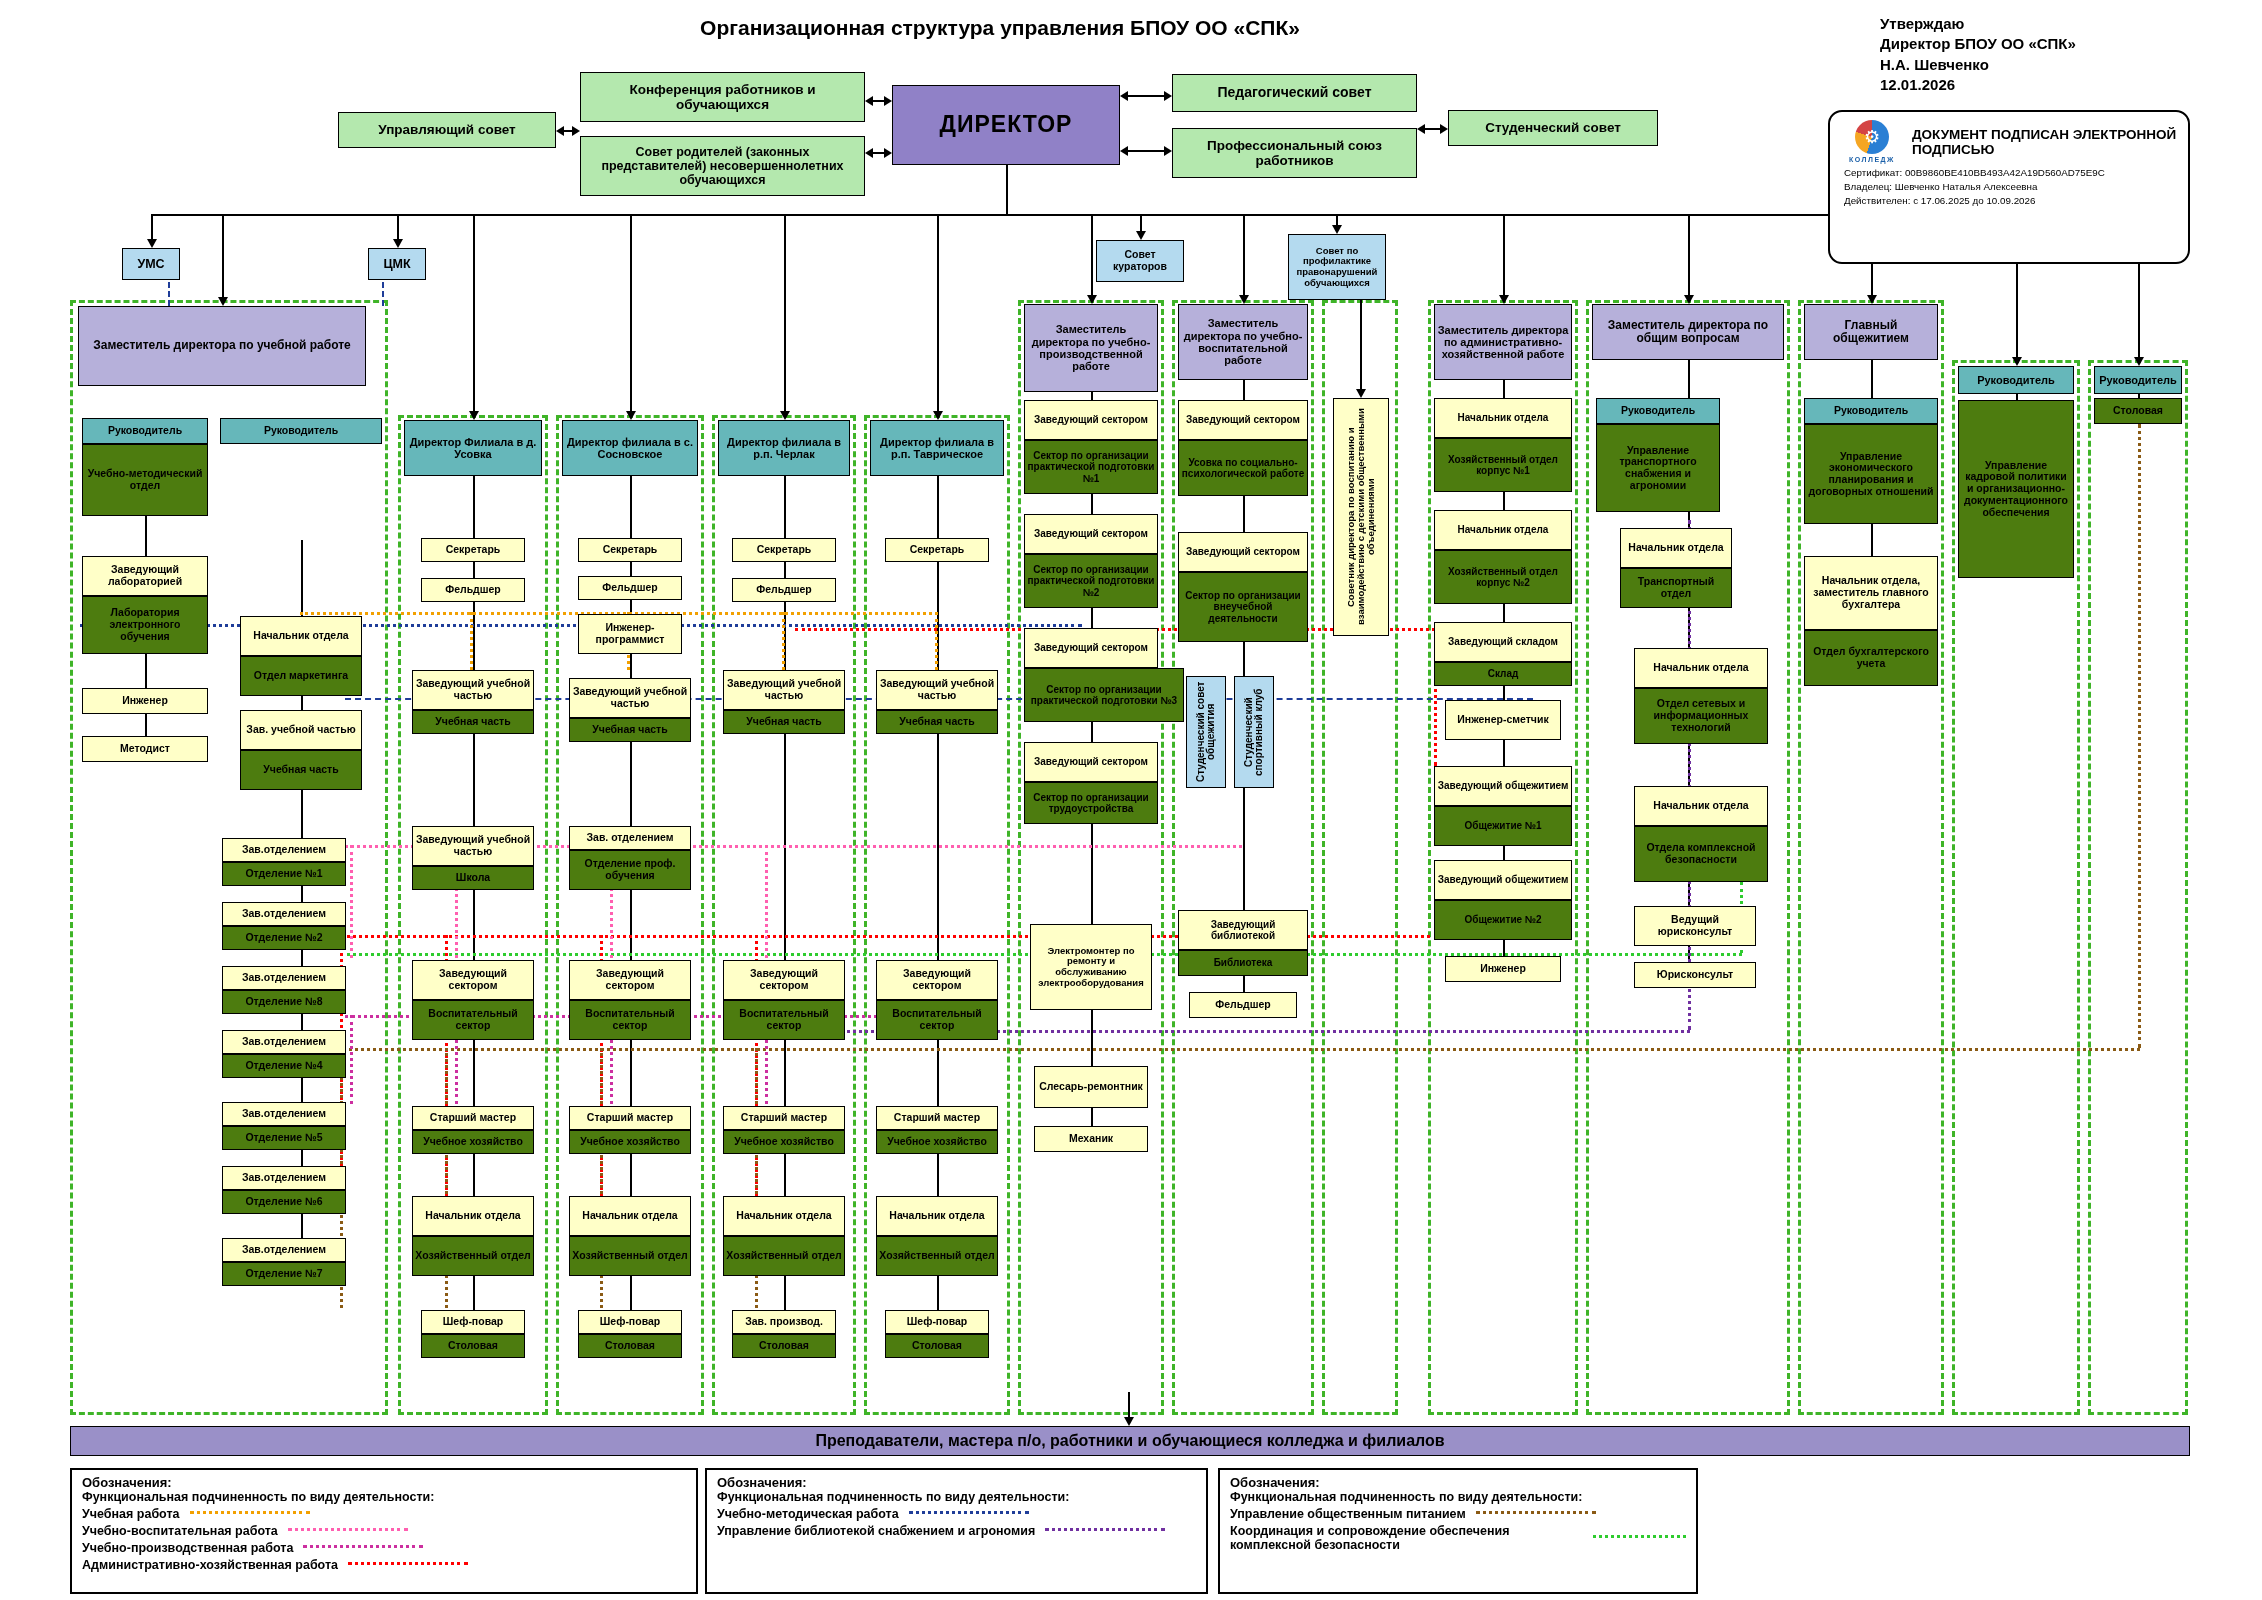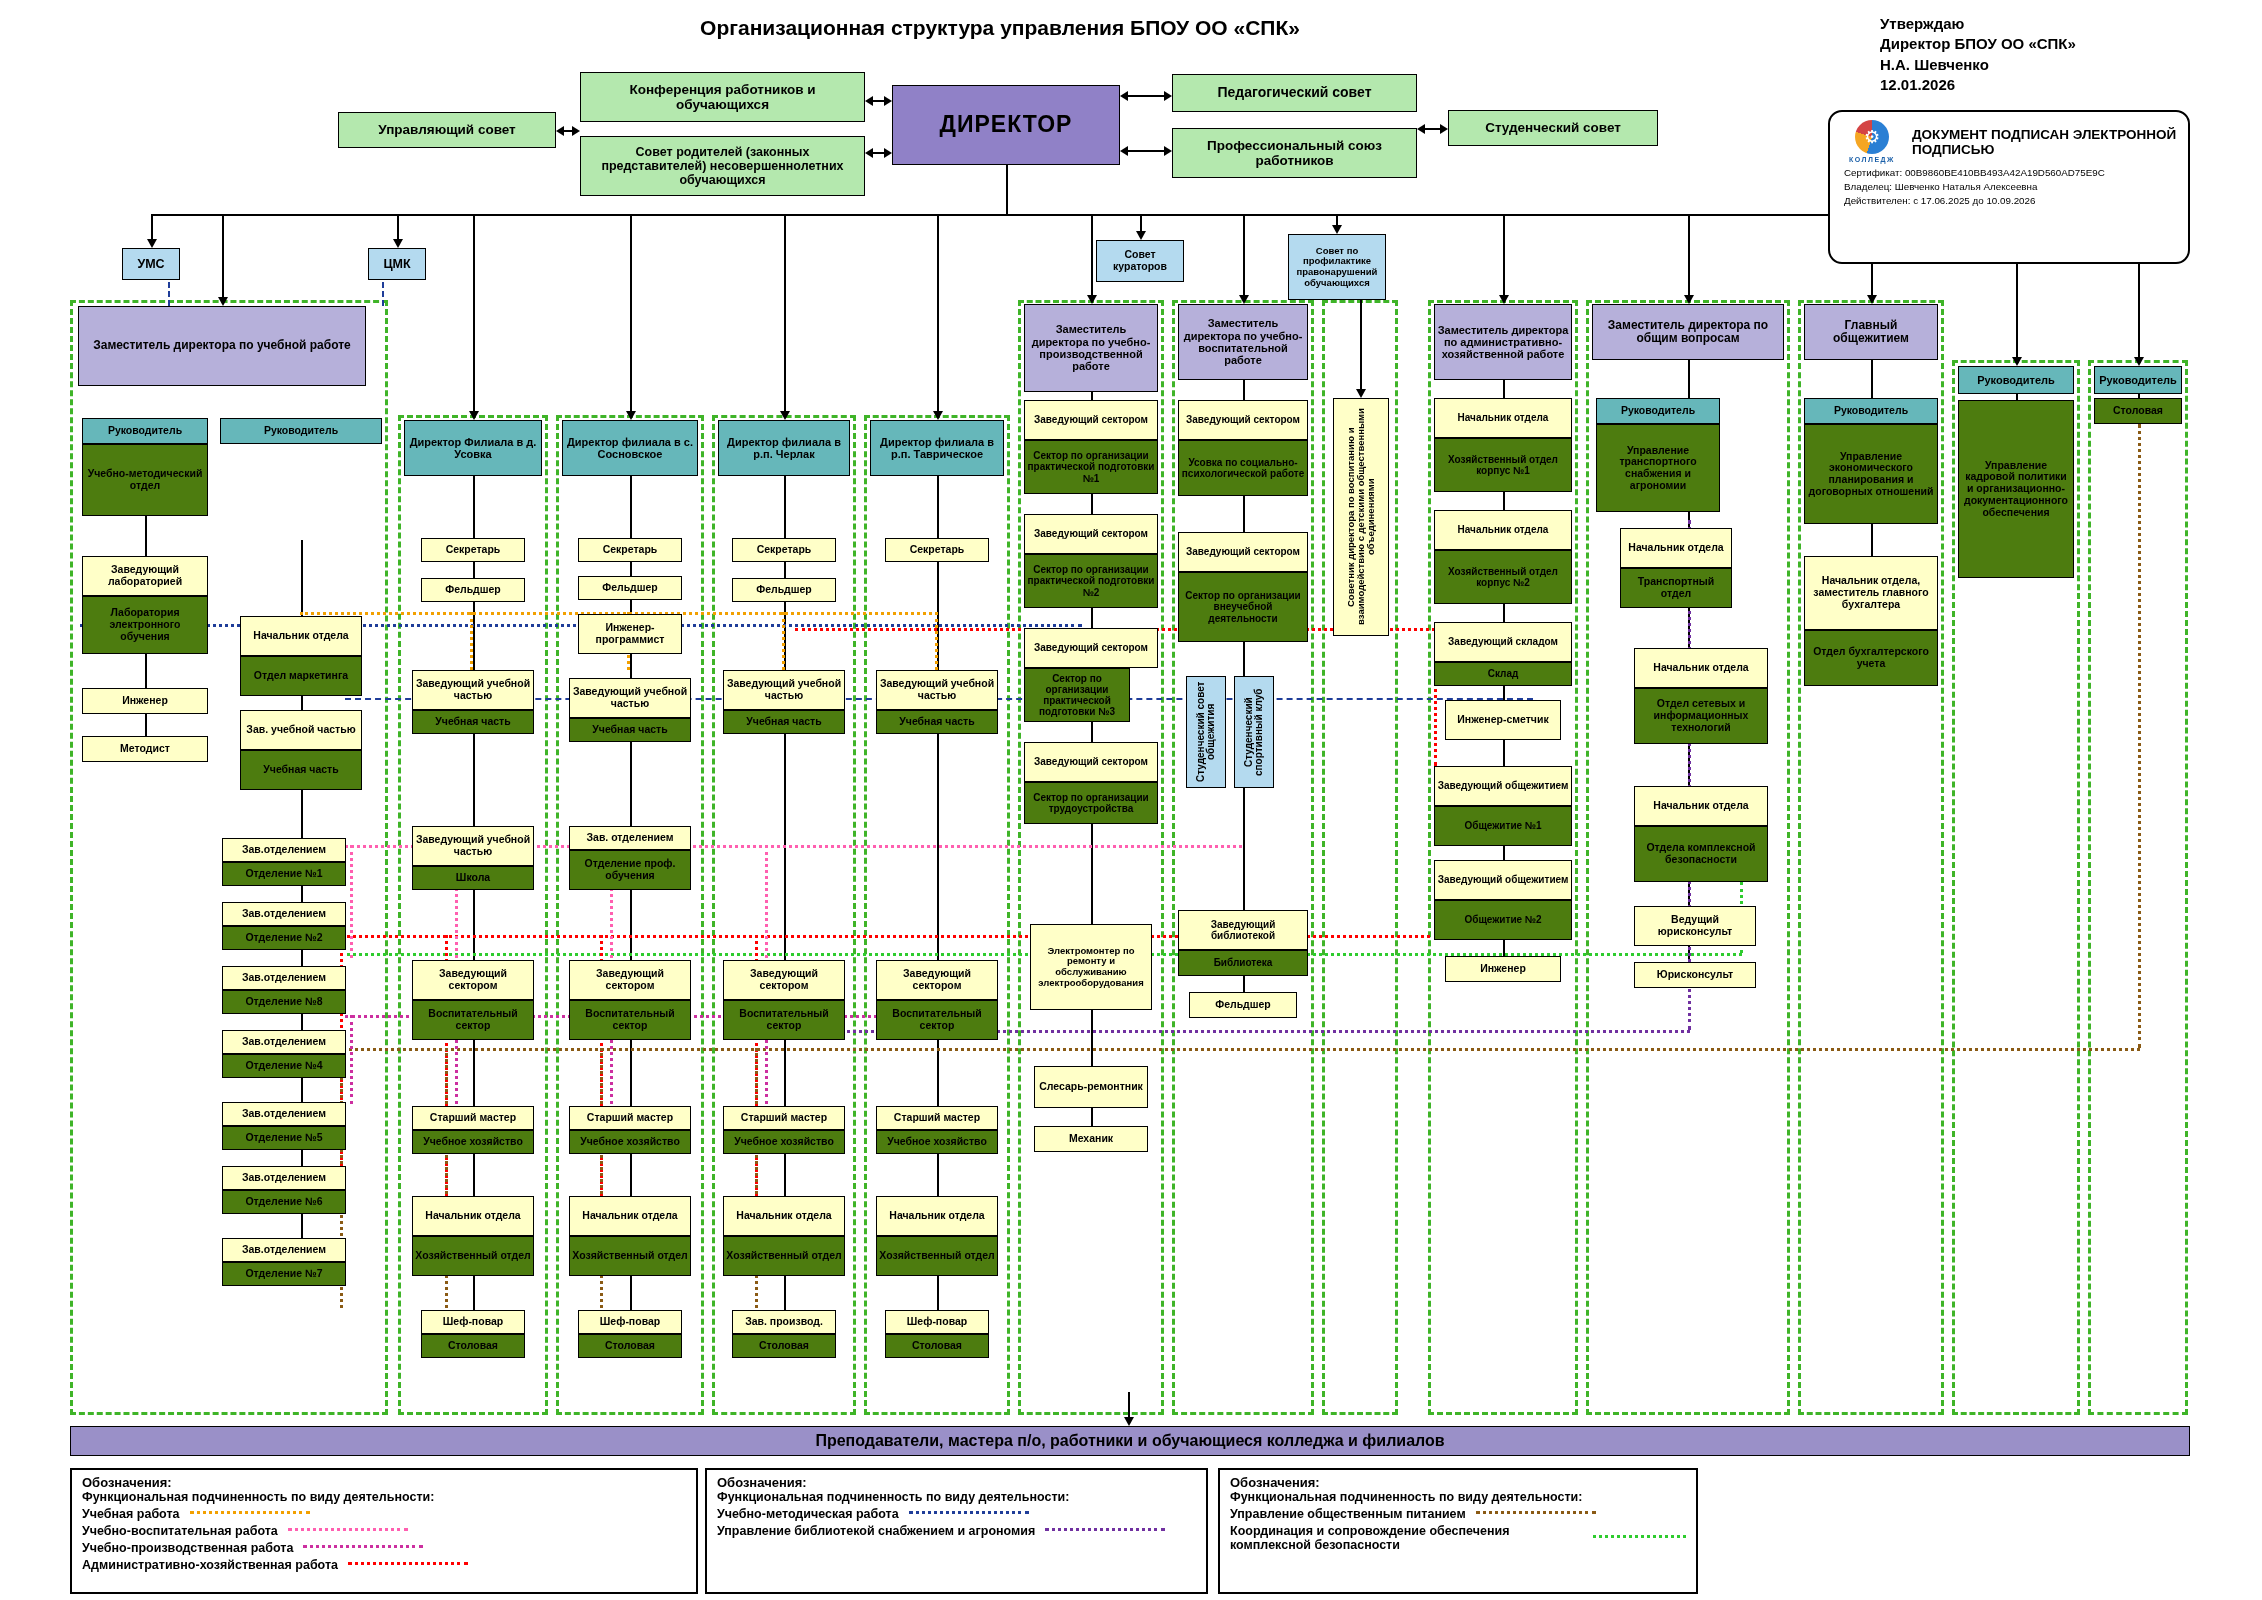--- a/index.html
+++ b/index.html
@@ -238,21 +238,21 @@
     <div class="bx white" style="left: 876px; top: 1130px; width: 122px; height: 24px; font-size: 10.5px;">Учебное хозяйство</div>
     <div class="bx yellow" style="left: 876px; top: 1196px; width: 122px; height: 40px; font-size: 10.5px;">Начальник отдела</div>
     <div class="bx white" style="left: 876px; top: 1236px; width: 122px; height: 40px; font-size: 10.5px;">Хозяйственный отдел</div>
     <div class="bx yellow" style="left: 885px; top: 1310px; width: 104px; height: 24px; font-size: 10.5px;">Шеф-повар</div>
     <div class="bx white" style="left: 885px; top: 1334px; width: 104px; height: 24px; font-size: 10.5px;">Столовая</div>
     <div class="bx yellow" style="left: 1024px; top: 400px; width: 134px; height: 40px; font-size: 10px;">Заведующий сектором</div>
     <div class="bx white" style="left: 1024px; top: 440px; width: 134px; height: 54px; font-size: 10px;">Сектор по организации практической подготовки №1</div>
     <div class="bx yellow" style="left: 1024px; top: 514px; width: 134px; height: 40px; font-size: 10px;">Заведующий сектором</div>
     <div class="bx white" style="left: 1024px; top: 554px; width: 134px; height: 54px; font-size: 10px;">Сектор по организации практической подготовки №2</div>
     <div class="bx yellow" style="left: 1024px; top: 628px; width: 134px; height: 40px; font-size: 10px;">Заведующий сектором</div>
-    <div class="bx white" style="left: 1024px; top: 668px; width: 106px; height: 54px; font-size: 10px;">Сектор по организации практической подготовки №3</div>
+    <div class="bx white" style="left: 1024px; top: 668px; width: 160px; height: 54px; font-size: 10px;">Сектор по организации практической подготовки №3</div>
     <div class="bx yellow" style="left: 1024px; top: 742px; width: 134px; height: 40px; font-size: 10px;">Заведующий сектором</div>
     <div class="bx white" style="left: 1024px; top: 782px; width: 134px; height: 42px; font-size: 10px;">Сектор по организации трудоустройства</div>
     <div class="bx yellow" style="left: 1030px; top: 924px; width: 122px; height: 86px; font-size: 9.5px;">Электромонтер по ремонту и обслуживанию электрооборудования</div>
     <div class="bx yellow" style="left: 1034px; top: 1066px; width: 114px; height: 42px; font-size: 10.5px;">Слесарь-ремонтник</div>
     <div class="bx yellow" style="left: 1034px; top: 1126px; width: 114px; height: 26px; font-size: 10.5px;">Механик</div>
     <div class="bx yellow" style="left: 1178px; top: 400px; width: 130px; height: 40px; font-size: 10px;">Заведующий сектором</div>
     <div class="bx white" style="left: 1178px; top: 440px; width: 130px; height: 56px; font-size: 10px;">Усовка по социально-психологической работе</div>
     <div class="bx yellow" style="left: 1178px; top: 532px; width: 130px; height: 40px; font-size: 10px;">Заведующий сектором</div>
     <div class="bx white" style="left: 1178px; top: 572px; width: 130px; height: 70px; font-size: 10px;">Сектор по организации внеучебной деятельности</div>
     <div class="bx blue vert" style="left: 1186px; top: 676px; width: 40px; height: 112px; font-size: 10px;">Студенческий совет общежития</div>

